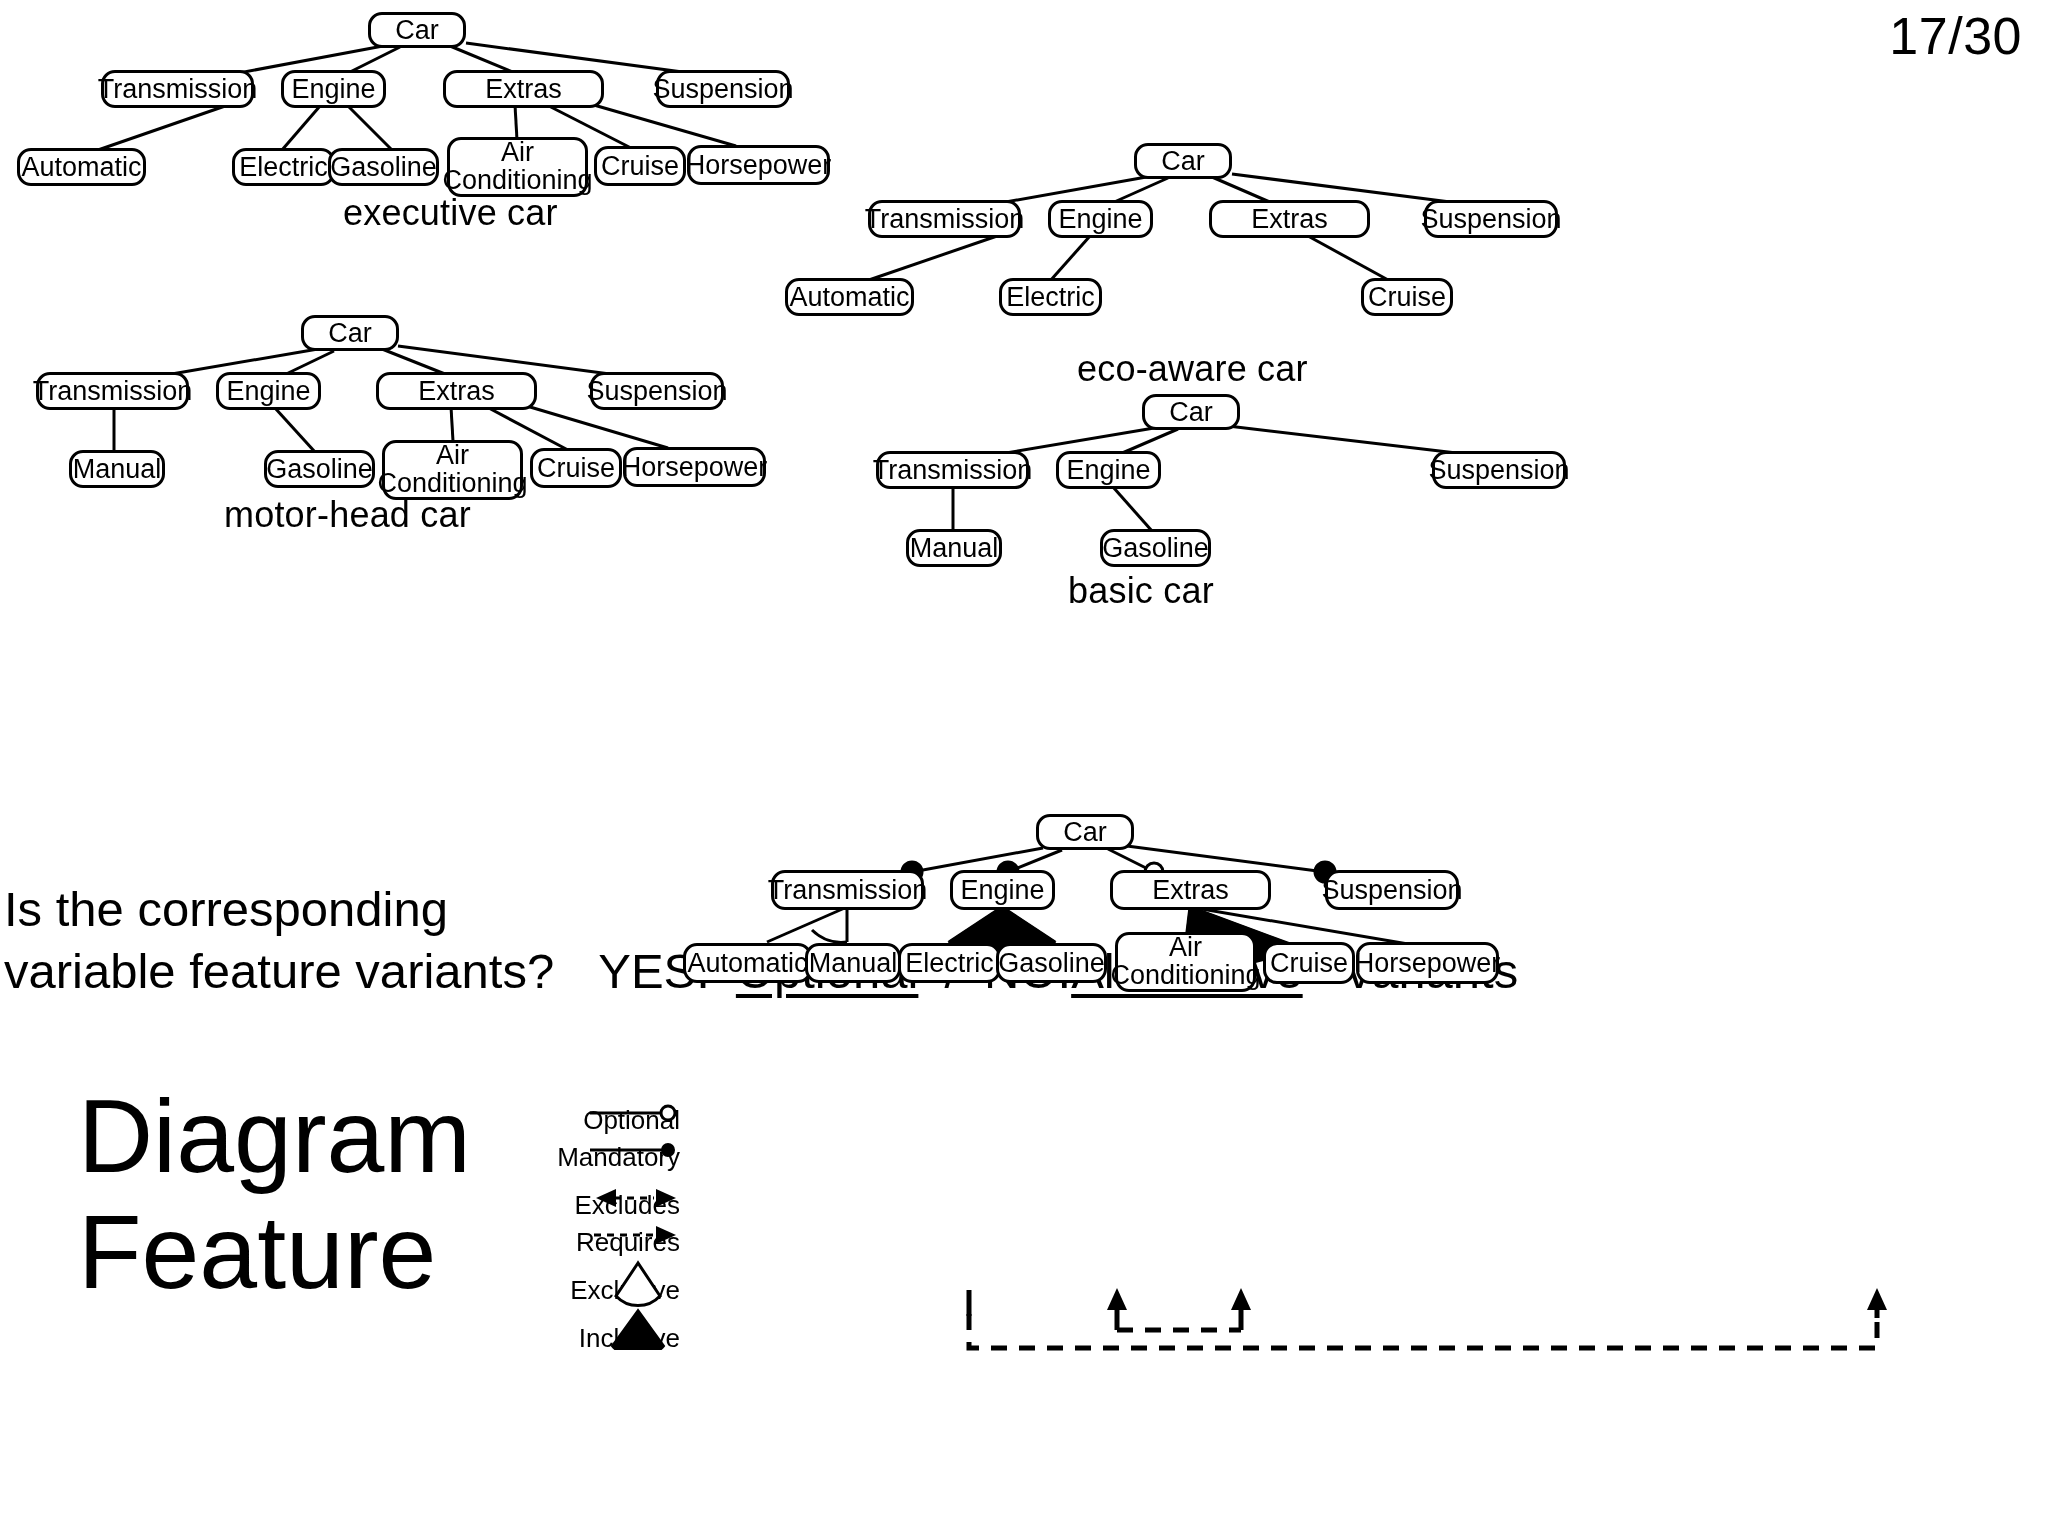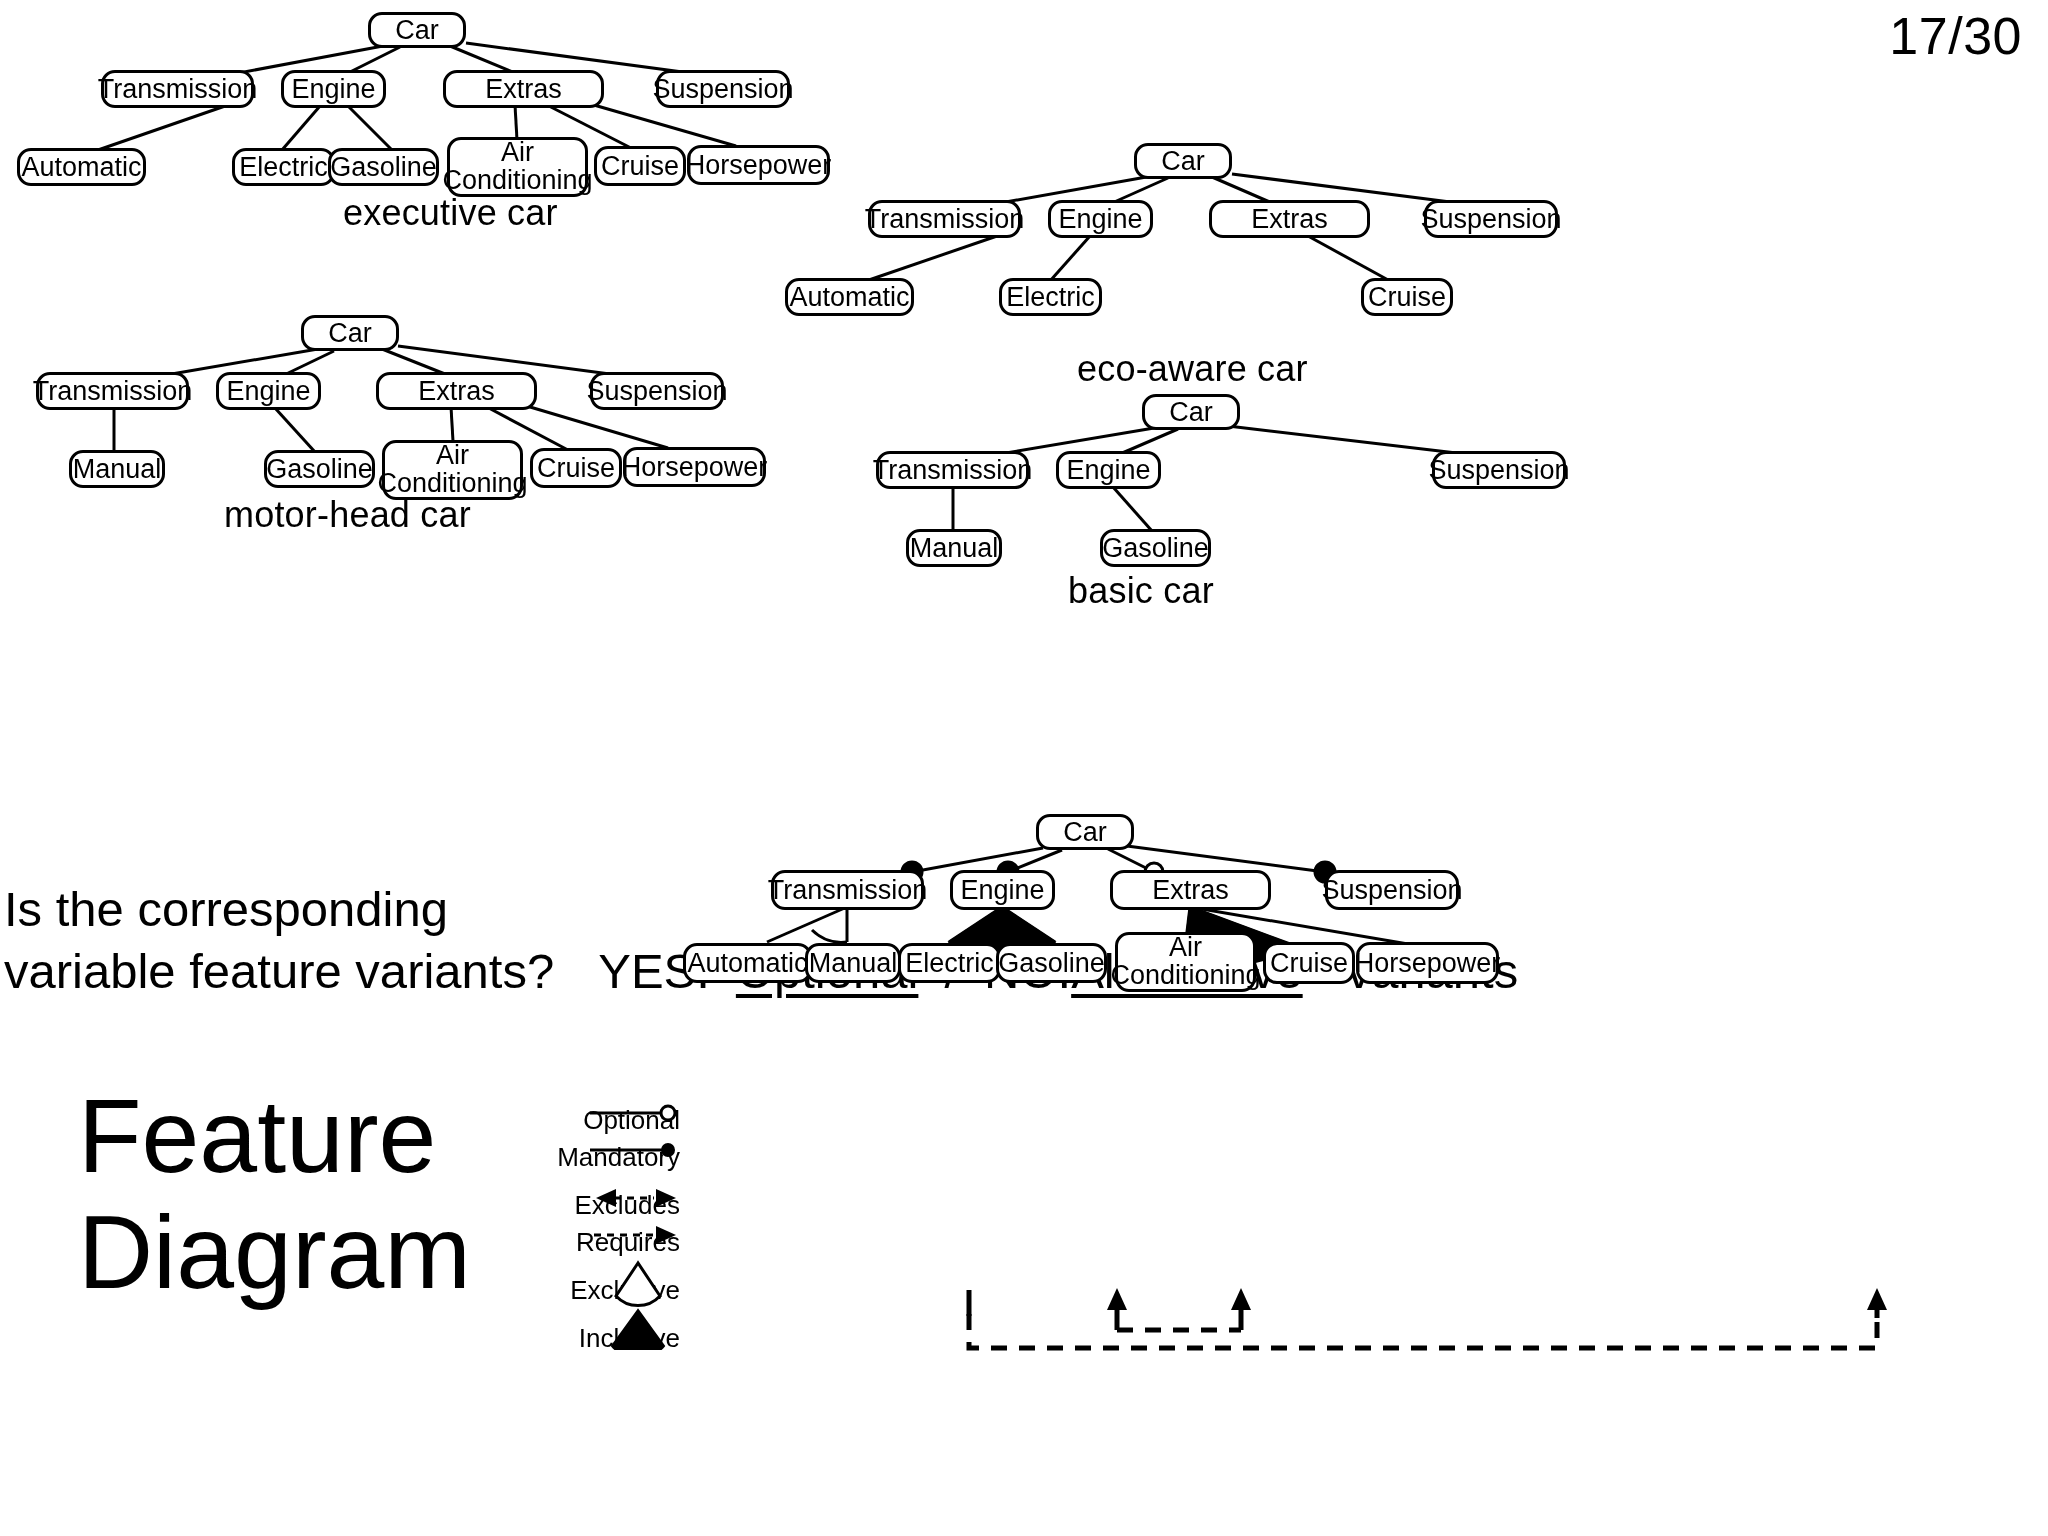--- a/index.html
+++ b/index.html
@@ -218,22 +218,22 @@
   </div>
 
   <div class="question">
     <span>Is the corresponding</span>
   </div>
   <div class="question q-line2">
     <span>variable feature variants?</span><span class="sp-m"></span><span>YES:</span><span class="sp-s"></span><span class="u">Optional</span><span class="sp-s"></span><span>/</span><span class="sp-s"></span><span>NO:</span><span class="u">Alternative</span><span class="sp-m"></span><span>variants</span>
   </div>
 
   <div class="bigtitle">
+    <div>Diagram</div>
     <div>Feature</div>
-    <div>Diagram</div>
   </div>
 
   <div class="legend">
     <div class="legend-row" style="top:0px;">Optional</div>
     <div class="legend-row" style="top:37px;">Mandatory</div>
     <div class="legend-row" style="top:85px;">Excludes</div>
     <div class="legend-row" style="top:122px;">Requires</div>
     <div class="legend-row" style="top:170px;">Exclusive</div>
     <div class="legend-row" style="top:218px;">Inclusive</div>
   </div>

